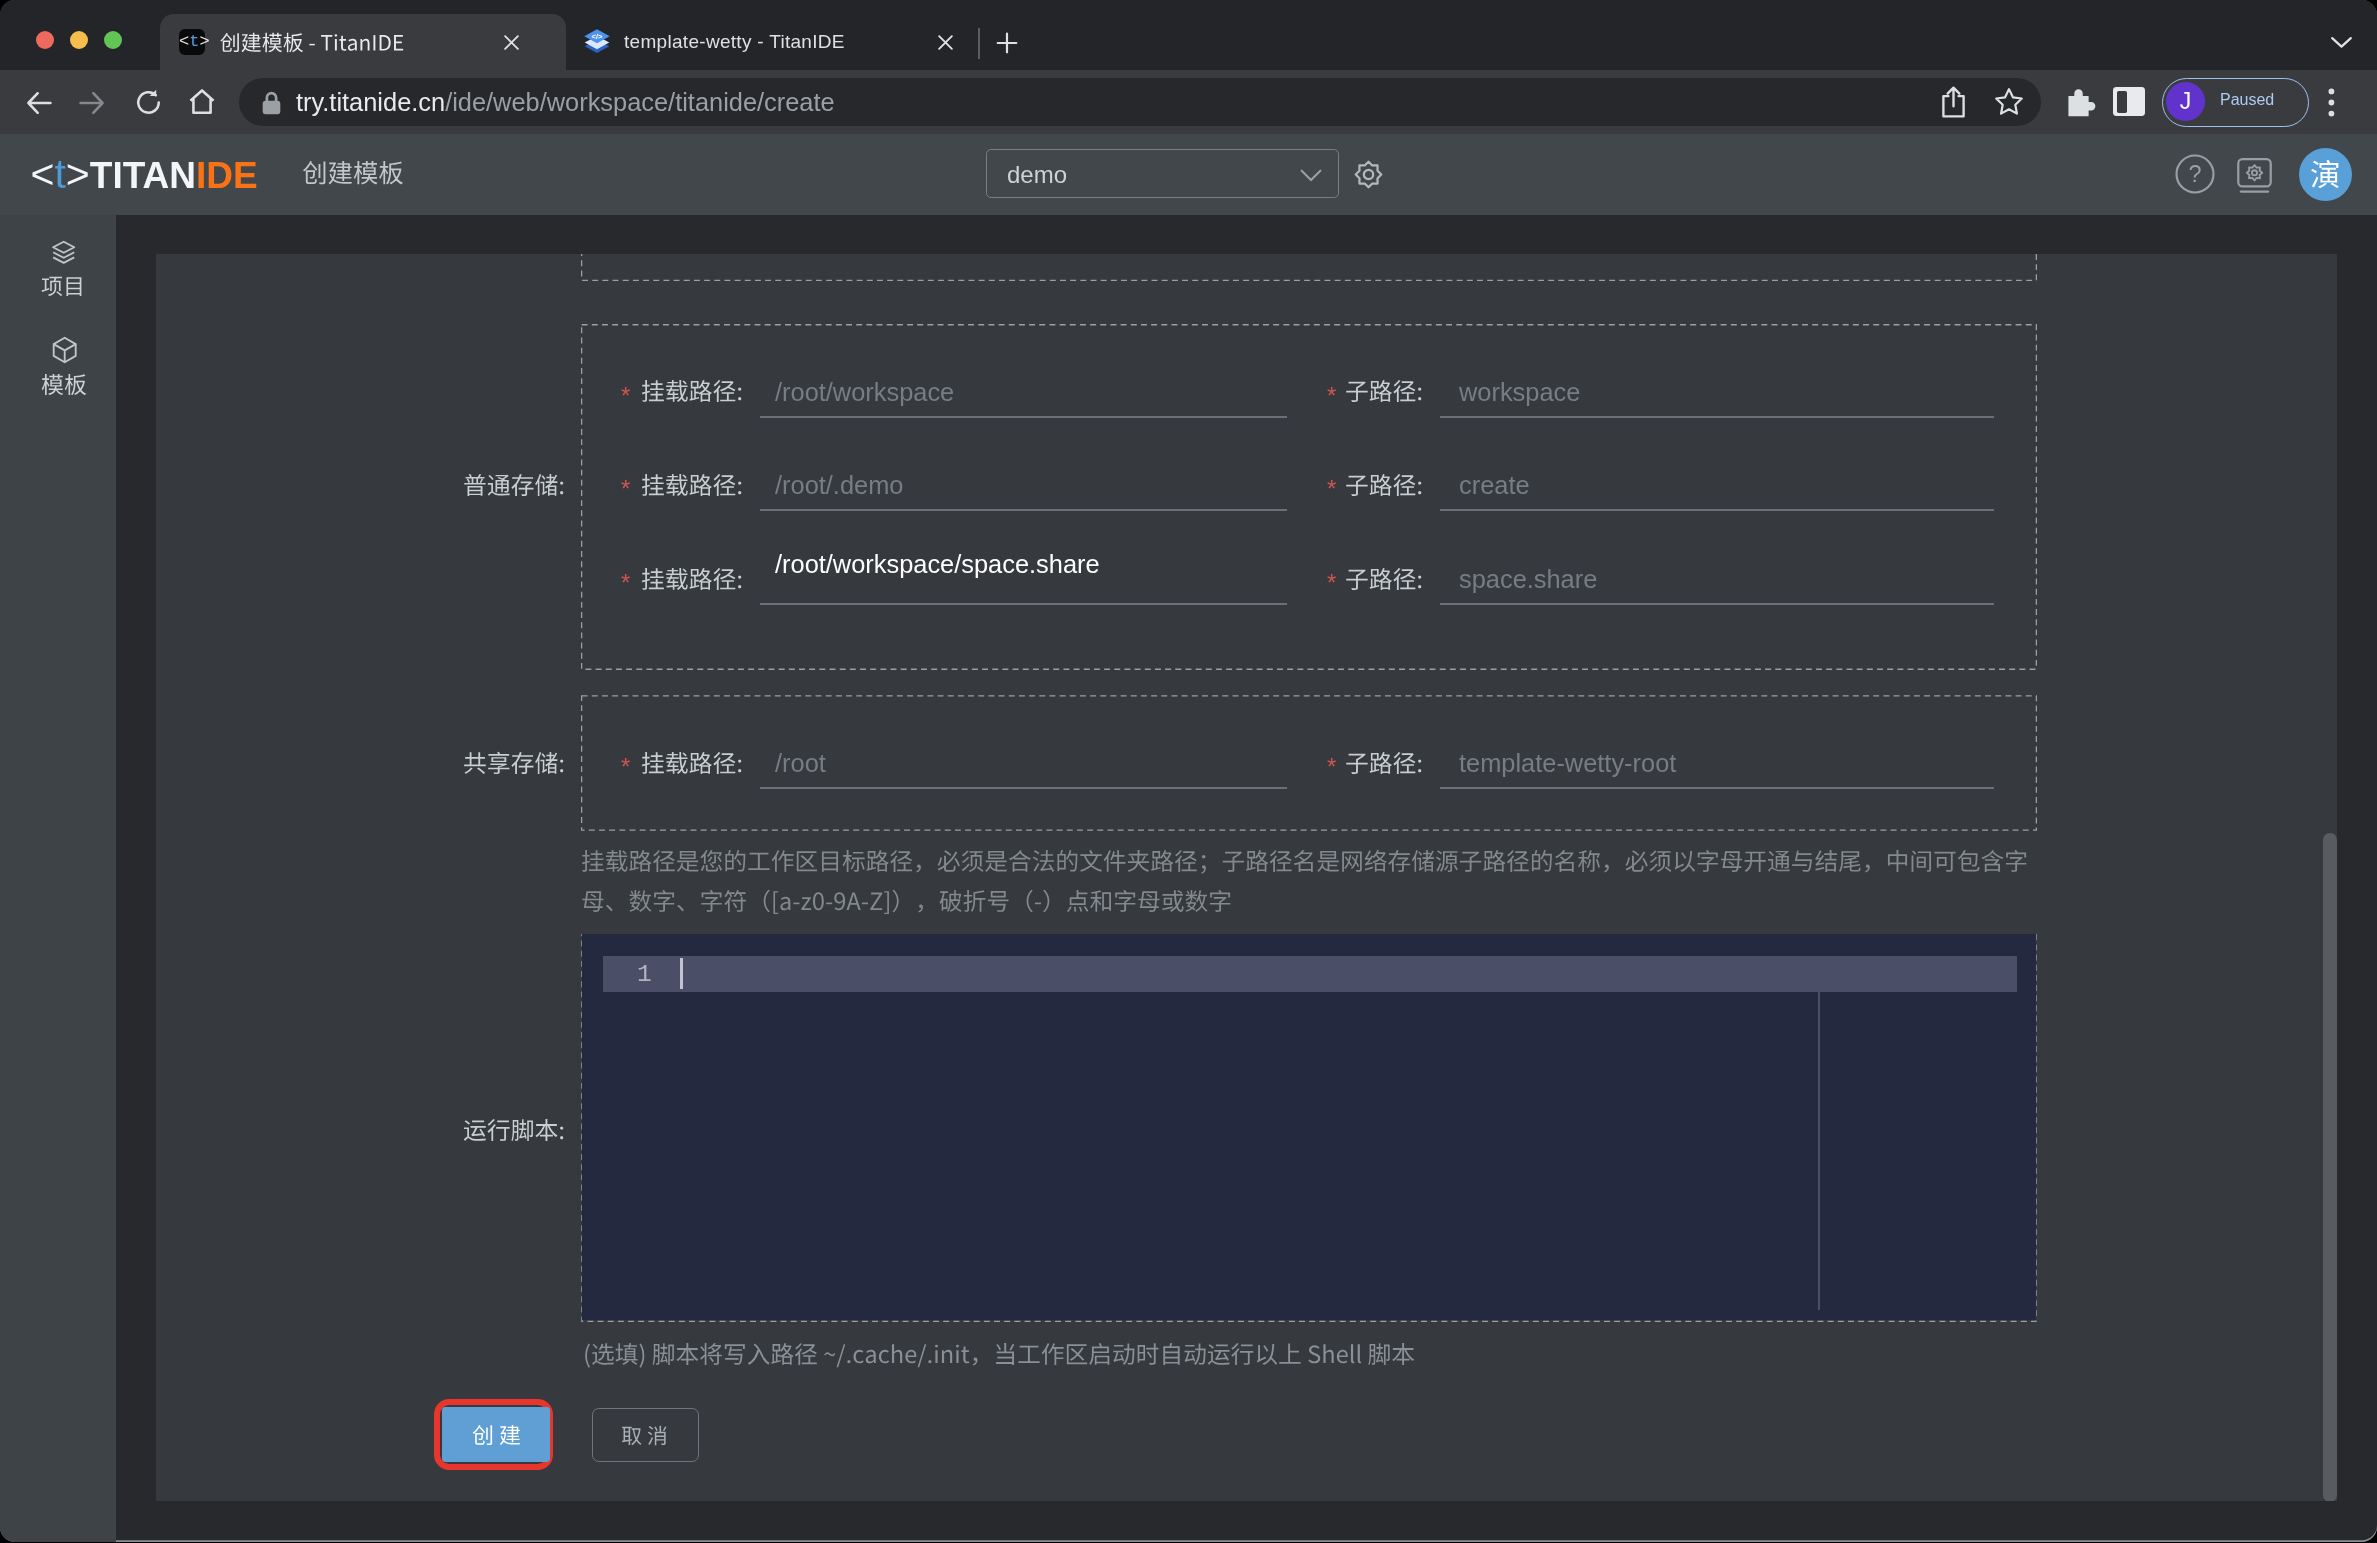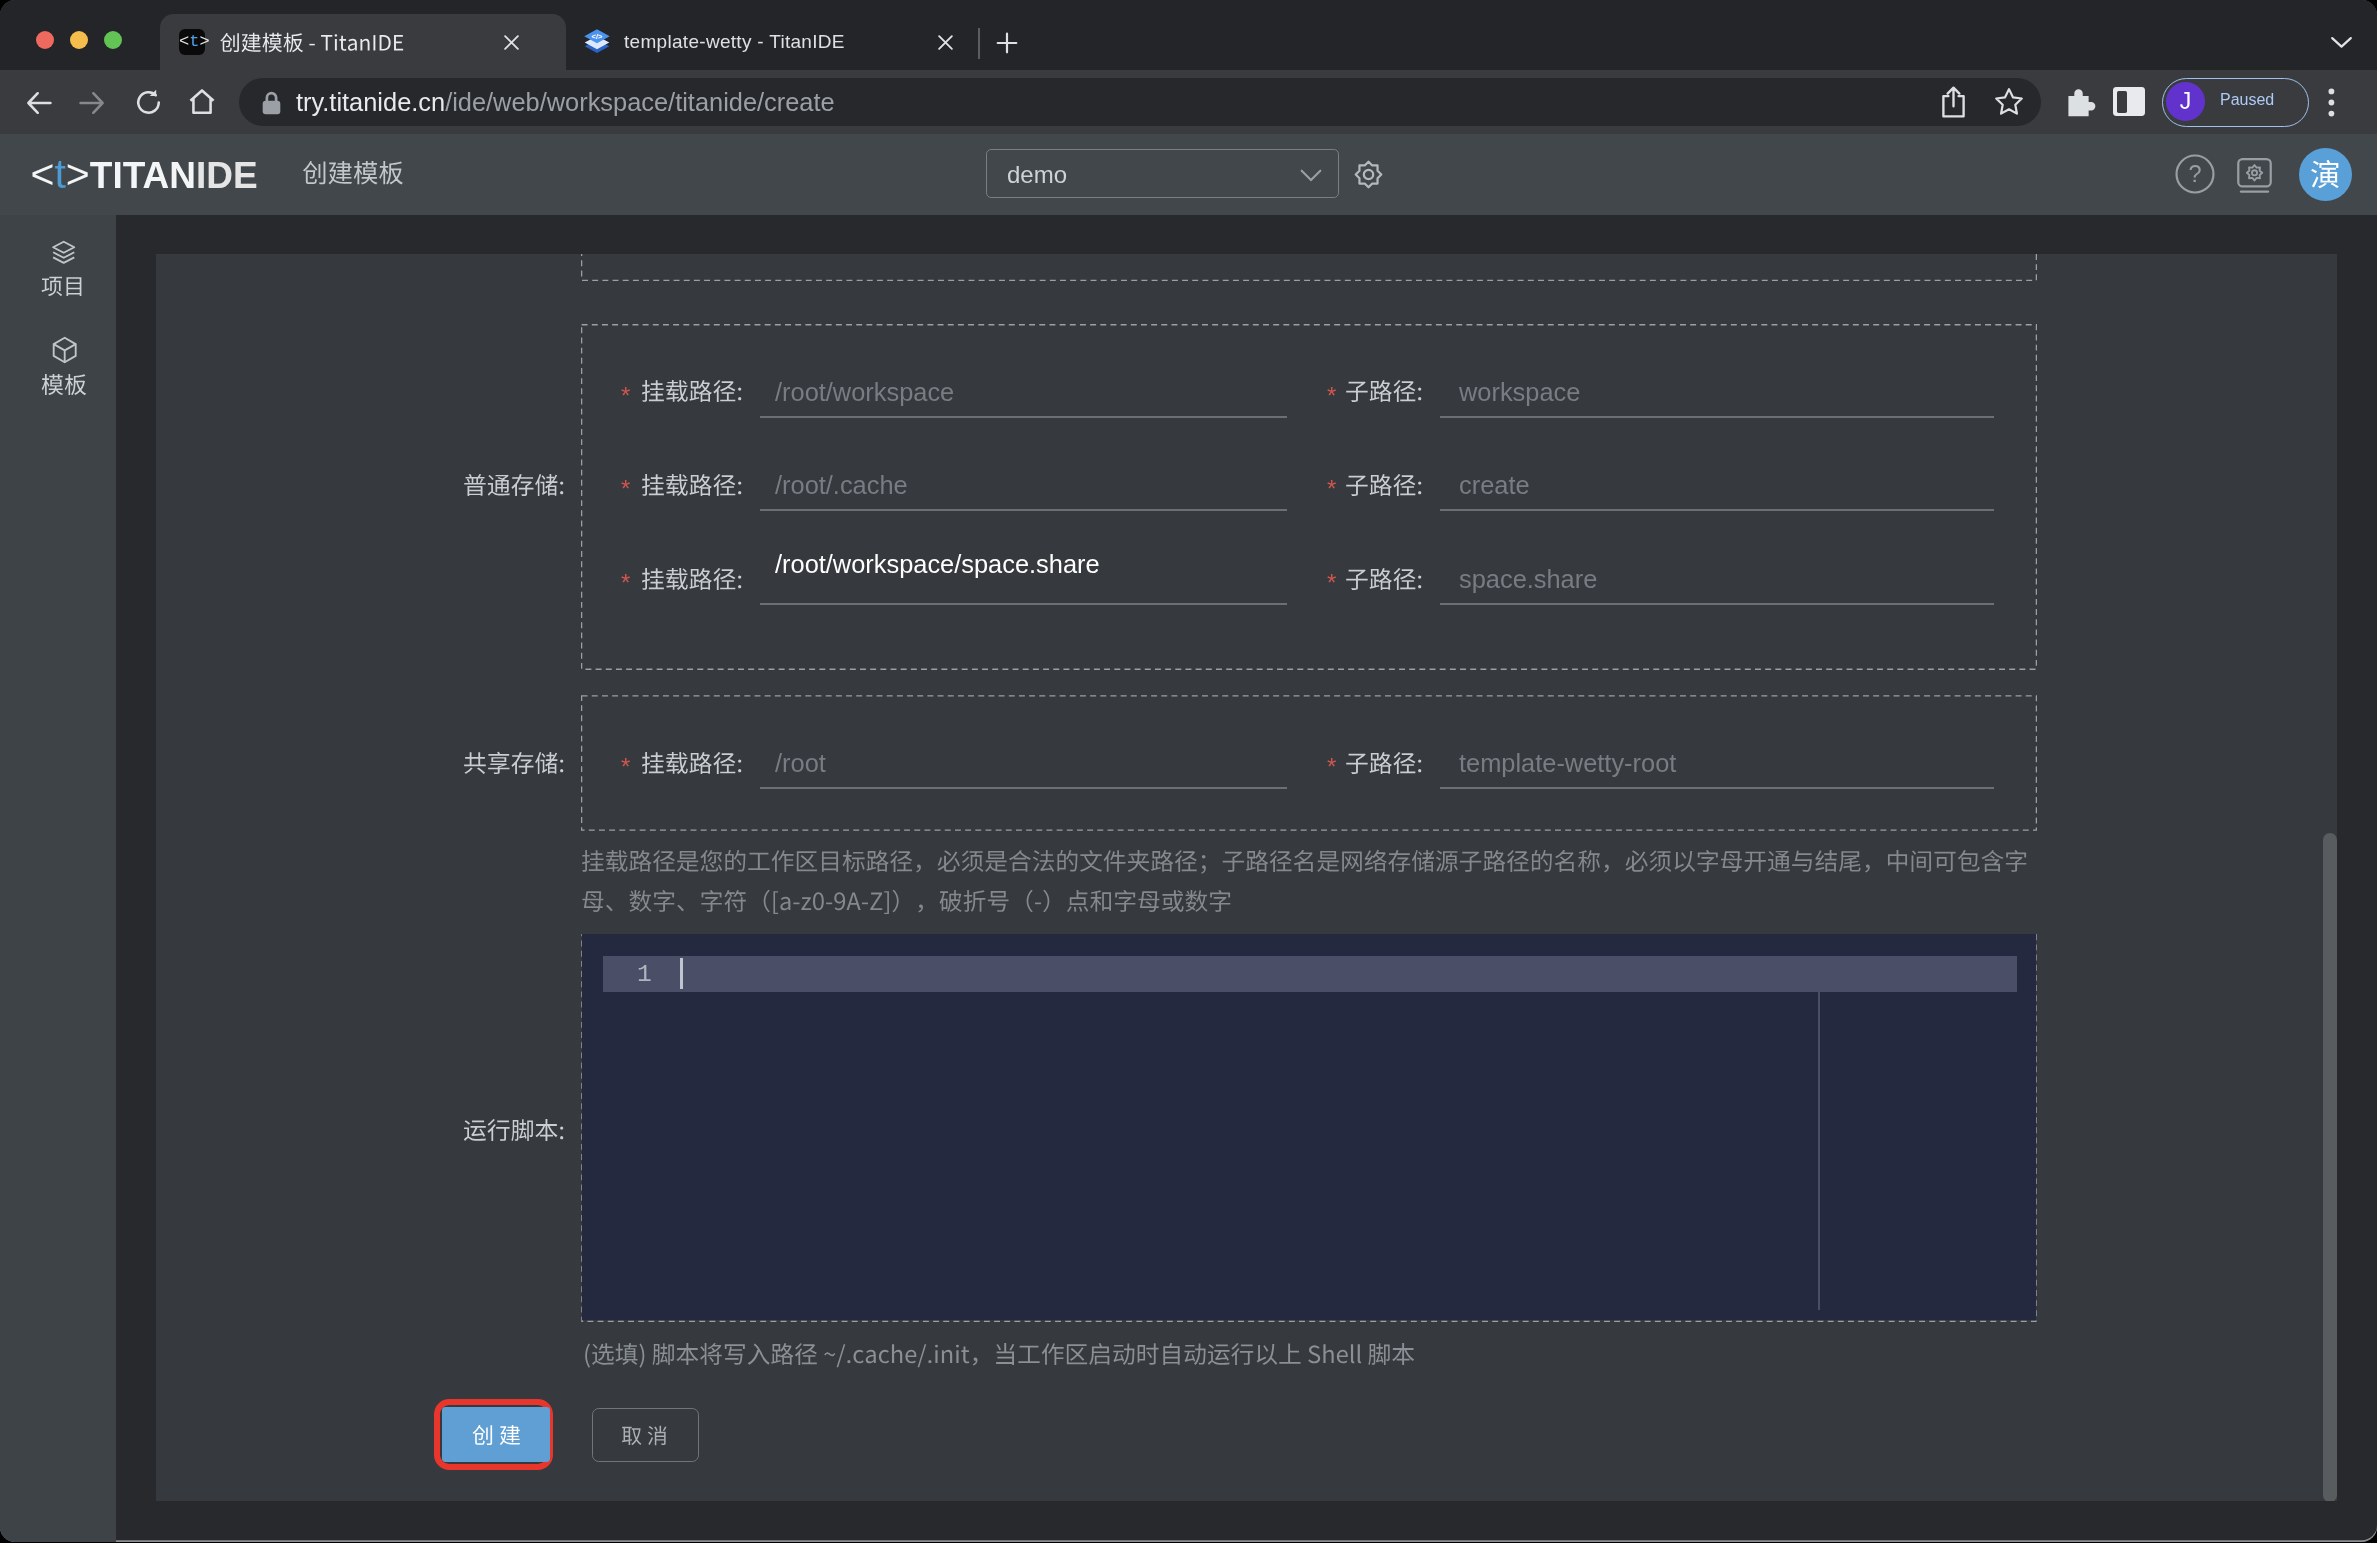--- a/index.html
+++ b/index.html
@@ -76,21 +76,21 @@
     <div class="a" style="left:2117px;top:91px;width:10.2px;height:22px;background:#3a3b3e;border-radius:1.7px"></div>
     <div class="a" style="left:2162px;top:78px;width:147px;height:49px;border:1.7px solid #9fc1f0;border-radius:24.6px"></div>
     <div class="a" style="left:2166px;top:82px;width:39px;height:39px;border-radius:50%;background:#6233cc;color:#fff;font-size:23px;line-height:39px;text-align:center">J</div>
     <div class="a" style="left:2220px;top:91px;font-size:16px;color:#aecbf5">Paused</div>
     <svg class="t" style="left:2328px;top:88px" width="6.8" height="29" viewBox="0 0 8 34" fill="#dde0e3">
       <circle cx="4" cy="4" r="3.4"></circle>
       <circle cx="4" cy="17" r="3.4"></circle>
       <circle cx="4" cy="30" r="3.4"></circle>
     </svg>
     <div class="a" style="left:0;top:134px;width:2377px;height:81px;background:#42474b"></div>
-    <div class="a" style="left:30.5px;top:134px;height:81px;line-height:81px;font-size:37px;font-weight:bold;color:#f3f5f6"><span style="font-weight:normal;font-size:41px">&lt;<span style="color:#4e9ad5">t</span>&gt;</span>TITAN<span style="color:#e5e5e5">IDE</span></div>
+    <div class="a" style="left:30.5px;top:134px;height:81px;line-height:81px;font-size:37px;font-weight:bold;color:#f3f5f6"><span style="font-weight:normal;font-size:41px">&lt;<span style="color:#4e9ad5">t</span>&gt;</span>TITAN<span style="color:#f97316">IDE</span></div>
     <svg class="t" style="left:302px;top:160px;" width="102" height="25.4" viewBox="0 -880 4000 1000" fill="#c2c7cb">
       <use href="#g521b" x="0"></use>
       <use href="#g5efa" x="1000"></use>
       <use href="#g6a21" x="2000"></use>
       <use href="#g677f" x="3000"></use>
     </svg>
     <div class="a" style="left:986px;top:149px;width:353px;height:49px;border:1.7px solid #798084;border-radius:5.1px"></div>
     <div class="a" style="left:1007px;top:161px;font-size:24px;color:#ced3d7">demo</div>
     <svg class="t" style="left:1299px;top:169px" width="24" height="13.6" viewBox="0 0 28 16" fill="none" stroke="#9ba0a4" stroke-width="2.4" stroke-linecap="round">
       <path d="M3 2l11 11L25 2"></path>
@@ -187,21 +187,21 @@
       <div class="a" style="left:1303px;top:124px;font-size:25.4px;color:#777d83">workspace</div>
       <div class="a" style="left:1284px;top:162px;width:554px;height:1.7px;background:#6a7076"></div>
       <div class="a" style="left:465px;top:221px;color:#cf5650;font-size:24px">*</div>
       <svg class="t" style="left:485px;top:219px;" width="102" height="24" viewBox="0 -880 4278 1000" fill="#c9ced3">
         <use href="#g6302" x="0"></use>
         <use href="#g8f7d" x="1000"></use>
         <use href="#g8def" x="2000"></use>
         <use href="#g5f84" x="3000"></use>
         <use href="#g3a" x="4000"></use>
       </svg>
-      <div class="a" style="left:619px;top:217px;font-size:25.4px;color:#777d83">/root/.cache</div>
+      <div class="a" style="left:619px;top:217px;font-size:25.4px;color:#777d83">/root/.demo</div>
       <div class="a" style="left:604px;top:255px;width:527px;height:1.7px;background:#6a7076"></div>
       <div class="a" style="left:1171px;top:221px;color:#cf5650;font-size:24px">*</div>
       <svg class="t" style="left:1189px;top:219px;" width="78" height="24" viewBox="0 -880 3278 1000" fill="#c9ced3">
         <use href="#g5b50" x="0"></use>
         <use href="#g8def" x="1000"></use>
         <use href="#g5f84" x="2000"></use>
         <use href="#g3a" x="3000"></use>
       </svg>
       <div class="a" style="left:1303px;top:217px;font-size:25.4px;color:#777d83">create</div>
       <div class="a" style="left:1284px;top:255px;width:554px;height:1.7px;background:#6a7076"></div>

